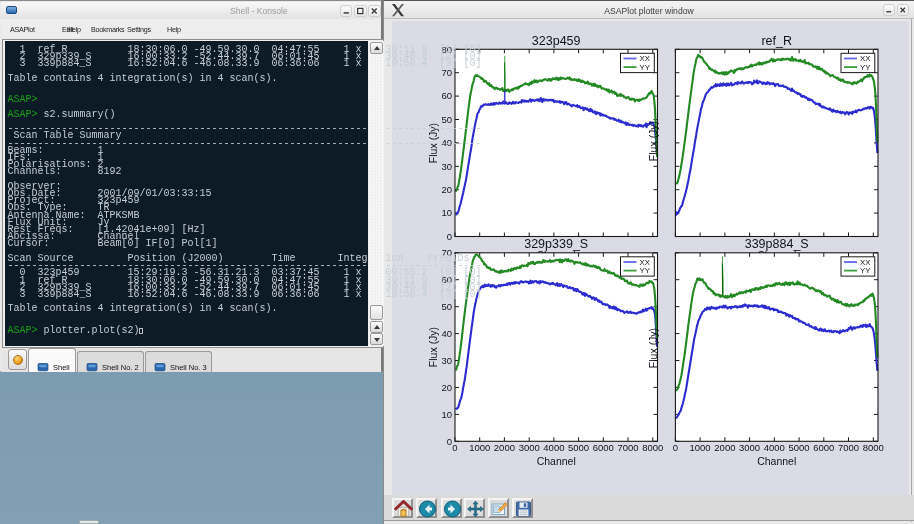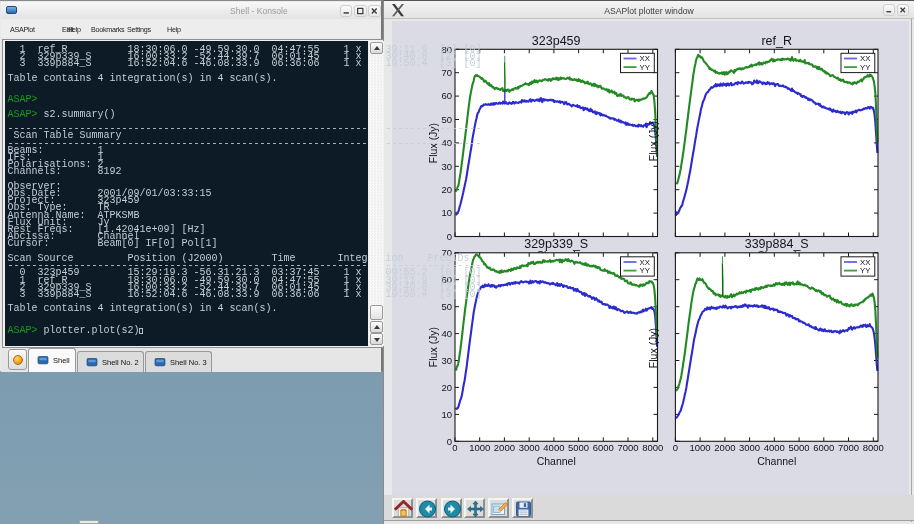--- a/index.html
+++ b/index.html
@@ -36,21 +36,21 @@
 .dn { top:3.5px; left:3.2px; border-left:3px solid transparent; border-right:3px solid transparent; border-top:4.5px solid #3a3a3a; }
 #thumb { position:absolute; left:1px; top:264px; width:13px; height:15px;
   background:linear-gradient(#fbfbfb,#e2e2e2); border:1px solid #9a9a9a; border-radius:2px; }
 #tabbar { position:absolute; left:1px; top:347px; right:0; height:24px; background:#e6e6e6; }
 #newtab { position:absolute; left:7px; top:1px; width:19px; height:21px;
   background:linear-gradient(#fbfbfb,#dedede); border:1px solid #999; border-radius:3px; }
 #newtab i { position:absolute; left:3.5px; top:5px; width:10px; height:10px; border-radius:50%;
   background:radial-gradient(circle at 35% 30%, #ffd76e, #f0a020 60%, #c87010); border:1px solid #a86a10; }
 .tab { position:absolute; top:3px; height:21px; border:1px solid #999; border-bottom:none;
   border-radius:3px 3px 0 0; font-size:7.5px; color:#111; padding-left:8px; background:#dcdcdc;
-  display:flex; align-items:center; }
+  display:flex; align-items:flex-end; }
 .tab.active { background:#fafafa; top:0; height:24px; }
 
 
 #plotwin { position:absolute; left:383px; top:0; width:531px; height:524px; background:#e8e8e8;
   border-left:1.5px solid #8a8a8a; border-top:1px solid #555; }
 #ptbar { position:absolute; left:0; top:0; right:0; height:18px;
   background:linear-gradient(#f4f4f4,#e3e3e3); border-bottom:1px solid #c0c0c0; }
 #ptitle { position:absolute; left:0; right:0; top:5px; text-align:center; font-size:8.6px; color:#3c3c3c; }
 #canvas { position:absolute; left:8px; top:20px; width:516.5px; height:474px; background:#dbdbe6; }
 #toolbar { position:absolute; left:0; top:494px; right:0; height:26px; background:#dadada;

